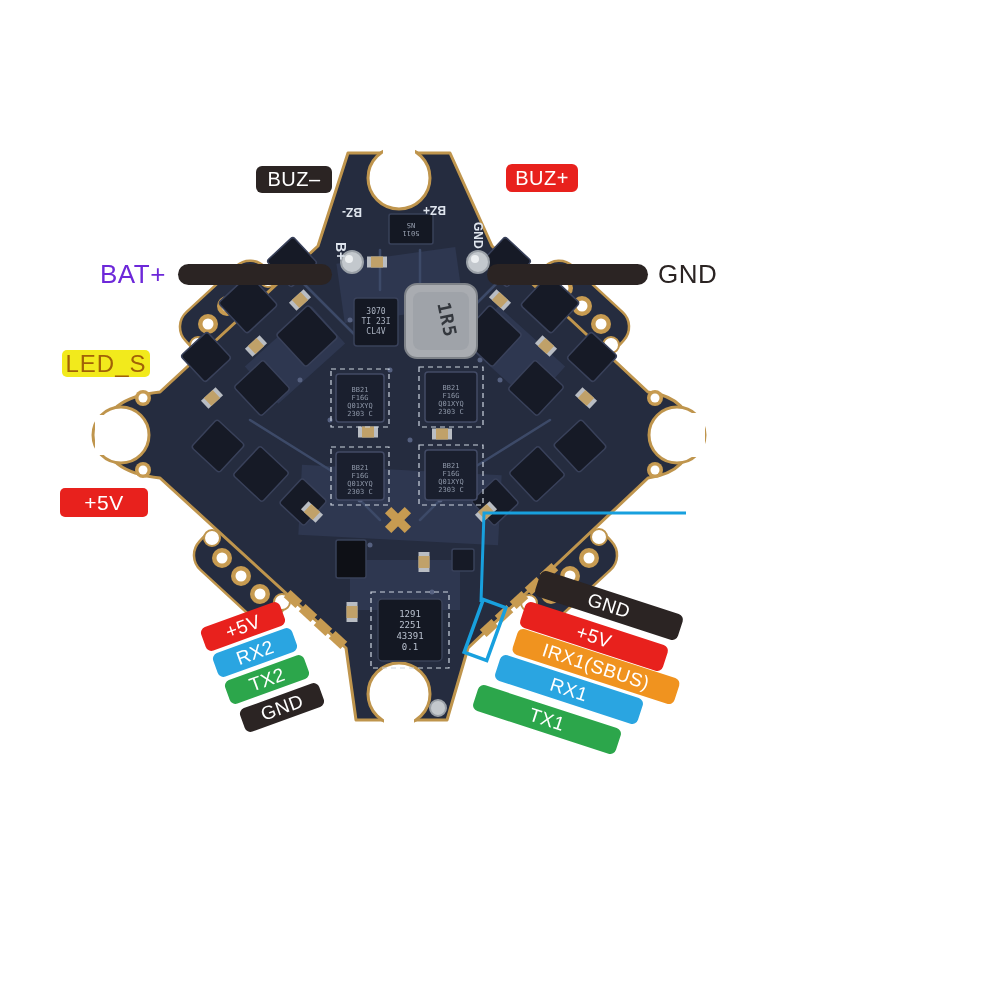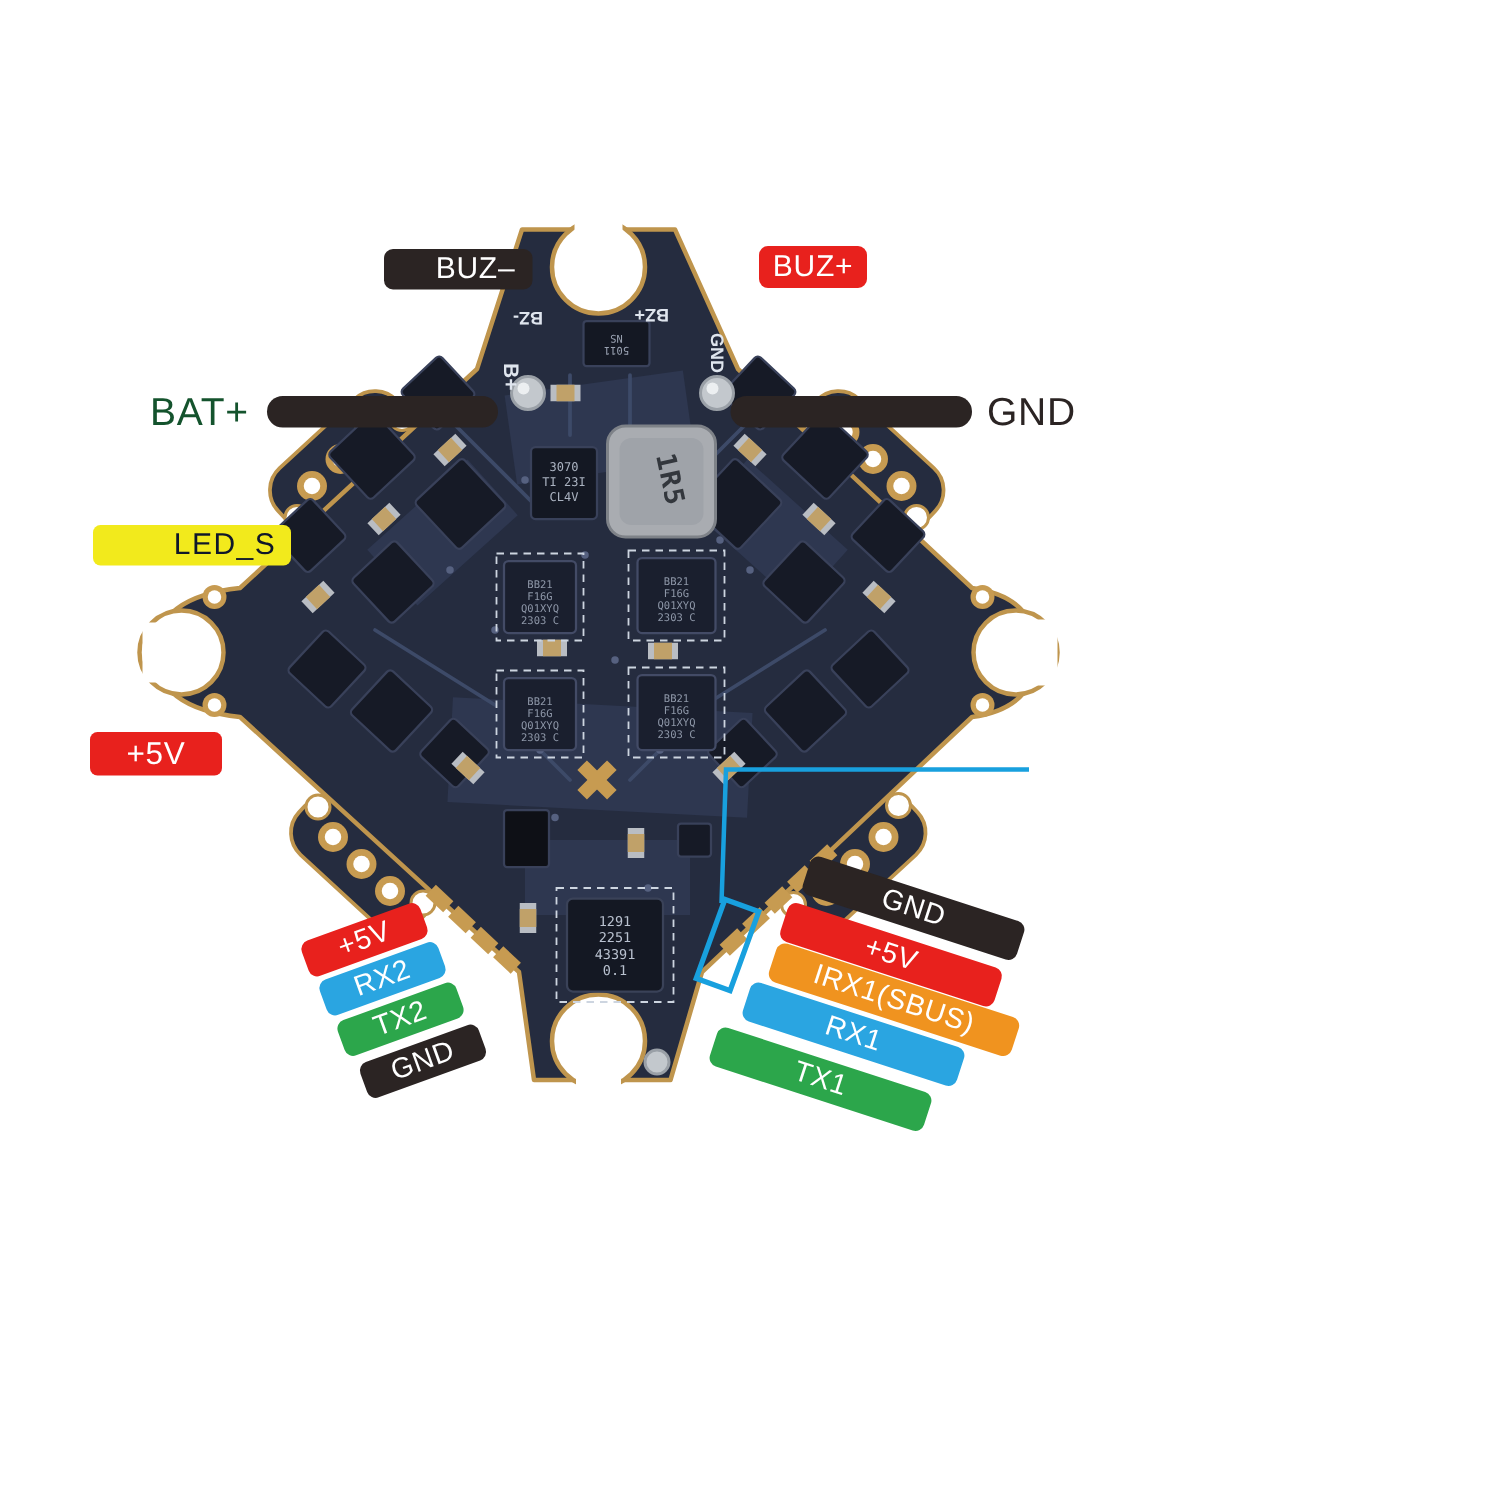--- a/index.html
+++ b/index.html
@@ -316,29 +316,29 @@
       <text class="silk" font-size="14" transform="translate(336,242) rotate(90)">B+</text>
       <text class="silk" font-size="12" transform="translate(474,222) rotate(90)">GND</text>
     </g>
 
     <g>
       <rect x="-12" y="-28" width="24" height="56" transform="translate(485,630) rotate(20)" fill="none" stroke="#18a0de" stroke-width="3.5"></rect>
       <polyline points="481,602 484,513 686,513" fill="none" stroke="#18a0de" stroke-width="3"></polyline>
     </g>
   </svg>
 
-  <div class="pill" style="left: 256px; top: 166px; width: 76px; height: 27px; font-size: 20px; background-color: rgb(43, 36, 35); padding-left: 23px;">BUZ–</div>
+  <div class="pill" style="left: 256px; top: 166px; width: 76px; height: 27px; font-size: 20px; background-color: rgb(43, 36, 35);">BUZ–</div>
   <div class="pill" style="left: 463px; top: 164px; width: 72px; height: 28px; font-size: 20px; background-color: rgb(232, 33, 29); margin-left: 43px;">BUZ+</div>
 
-  <div class="plain-label" style="left: 100px; top: 259px; color: #14532d;">BAT+</div>
+  <div class="plain-label" style="left: 100px; top: 259px; color: #6d28d9;">BAT+</div>
   <div class="wire" style="left:178px;top:264px;width:154px;"></div>
   <div class="wire" style="left:487px;top:264px;width:161px;"></div>
   <div class="plain-label" style="left: 658px; top: 259px; color: rgb(43, 36, 35);">GND</div>
 
-  <div class="pill sm" style="left: 62px; top: 350px; width: 88px; height: 27px; font-size: 20px; letter-spacing: 1px; background-color: rgb(242, 234, 28); color: #0f172a; padding-left: 44px;">LED_S</div>
+  <div class="pill sm" style="left: 62px; top: 350px; width: 88px; height: 27px; font-size: 24px; letter-spacing: 1px; background-color: rgb(242, 234, 28); color: #a16207;">LED_S</div>
   <div class="pill sm" style="left: 60px; top: 488px; width: 88px; height: 29px; font-size: 21px; background-color: rgb(232, 33, 29);">+5V</div>
 
   <div class="pill rot" style="left: 201px; top: 614px; width: 84px; height: 25px; transform: rotate(-20deg); background-color: rgb(232, 33, 29);">+5V</div>
   <div class="pill rot" style="left: 213px; top: 640px; width: 84px; height: 25px; transform: rotate(-20deg); background-color: rgb(42, 165, 225);">RX2</div>
   <div class="pill rot" style="left: 225px; top: 667px; width: 84px; height: 25px; transform: rotate(-20deg); background-color: rgb(44, 166, 75);">TX2</div>
   <div class="pill rot" style="left: 240px; top: 695px; width: 84px; height: 25px; transform: rotate(-20deg); background-color: rgb(43, 36, 35);">GND</div>
 
   <div class="pill rot" style="left: 534px; top: 592px; width: 150px; height: 27px; transform: rotate(18deg); background-color: rgb(43, 36, 35);">GND</div>
   <div class="pill rot" style="left: 519px; top: 623px; width: 150px; height: 27px; transform: rotate(18deg); background-color: rgb(232, 33, 29);">+5V</div>
   <div class="pill rot" style="left: 511px; top: 653px; width: 170px; height: 27px; transform: rotate(18deg); background-color: rgb(240, 147, 31);">IRX1(SBUS)</div>

